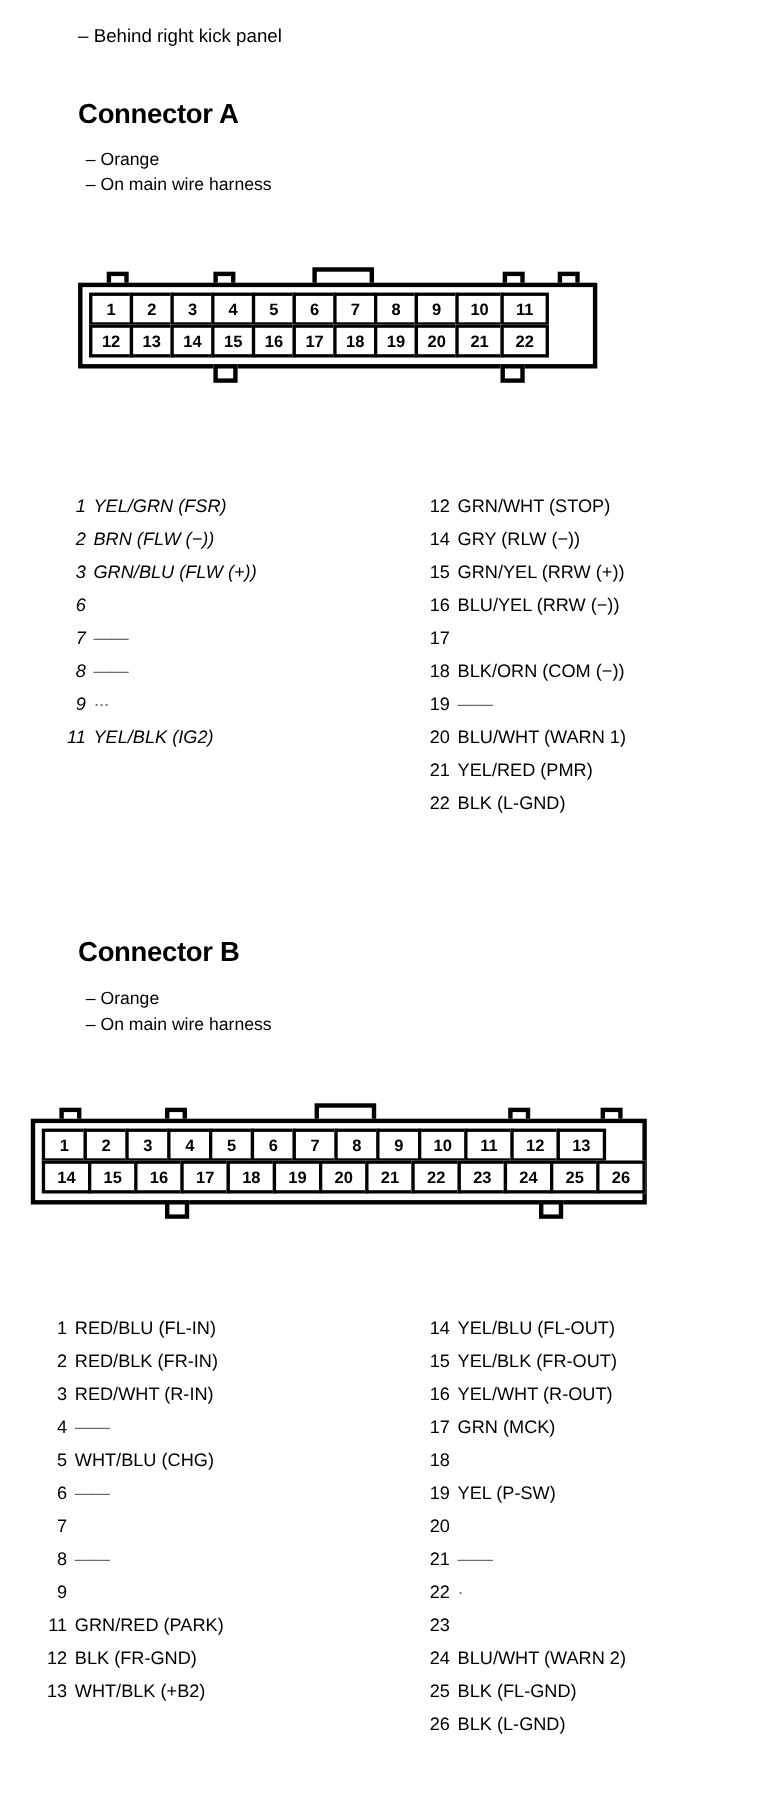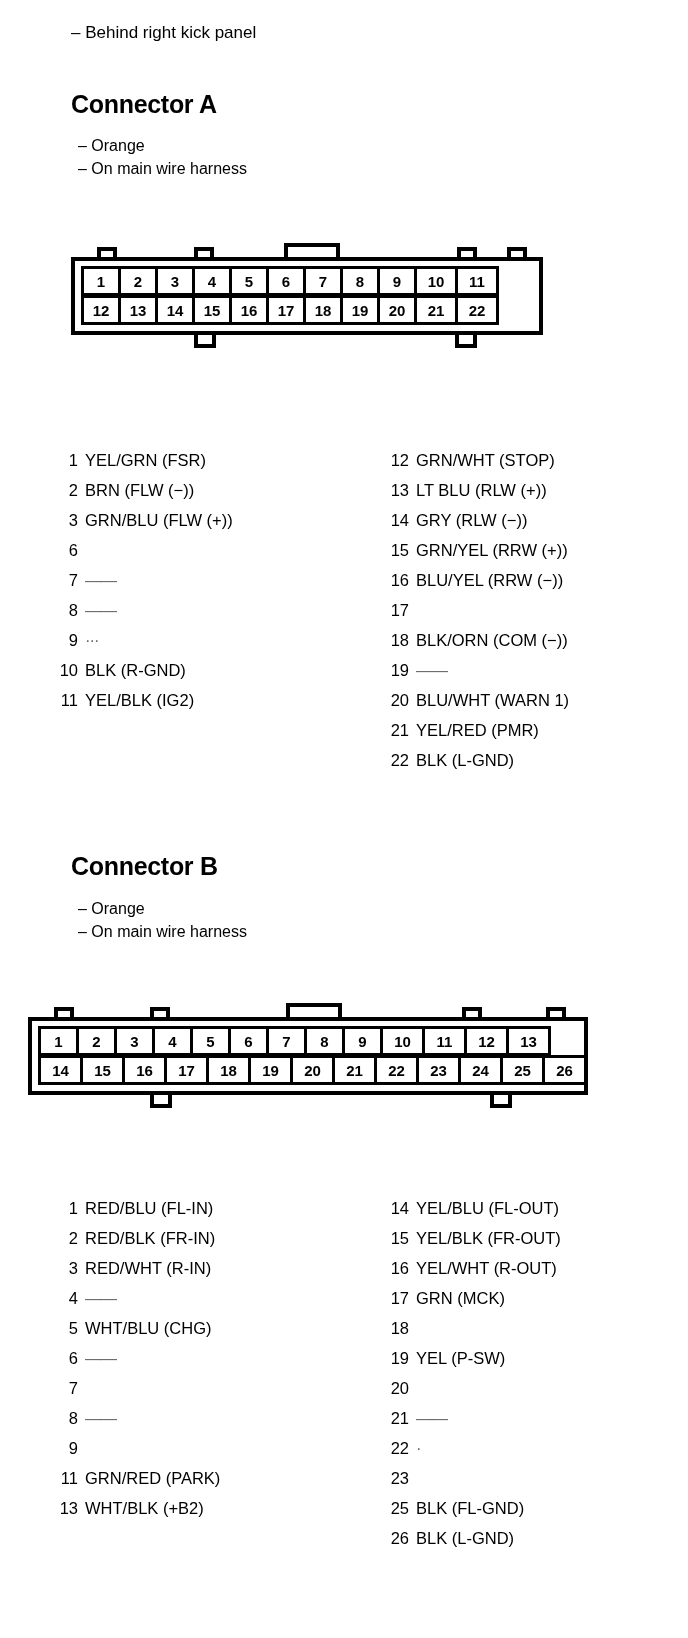--- a/index.html
+++ b/index.html
@@ -156,35 +156,33 @@
         <div class="pin" style="width:40px;">20</div>
         <div class="pin" style="width:44px;">21</div>
         <div class="pin" style="width:44px;">22</div>
       </div>
     </div>
 
     <div class="conn-notch" style="left:123px; top:88px; width:22px; height:17px;"></div>
     <div class="conn-notch" style="left:384px; top:88px; width:22px; height:17px;"></div>
   </div>
 
-  <div class="legend" style="left:52px; top:445px;">
+  <div class="legend" style="left:52px; top:445px;font-style:italic;">
     <span class="legend-row"><span class="legend-num">1</span><span class="legend-desc">YEL/GRN (FSR)</span></span>
     <span class="legend-row"><span class="legend-num">2</span><span class="legend-desc">BRN (FLW (−))</span></span>
     <span class="legend-row"><span class="legend-num">3</span><span class="legend-desc">GRN/BLU (FLW (+))</span></span>
     <span class="legend-row"><span class="legend-num">6</span><span class="legend-desc"></span></span>
     <span class="legend-row"><span class="legend-num">7</span><span class="legend-desc dash-faint">——</span></span>
     <span class="legend-row"><span class="legend-num">8</span><span class="legend-desc dash-faint">——</span></span>
     <span class="legend-row"><span class="legend-num">9</span><span class="legend-desc dash-faint">···</span></span>
-    <span class="legend-row"><span class="legend-num">10</span><span class="legend-desc">BLK (R-GND)</span></span>
     <span class="legend-row"><span class="legend-num">11</span><span class="legend-desc">YEL/BLK (IG2)</span></span>
   </div>
 
   <div class="legend" style="left:383px; top:445px;">
     <span class="legend-row"><span class="legend-num">12</span><span class="legend-desc">GRN/WHT (STOP)</span></span>
-    <span class="legend-row"><span class="legend-num">13</span><span class="legend-desc">LT BLU (RLW (+))</span></span>
     <span class="legend-row"><span class="legend-num">14</span><span class="legend-desc">GRY (RLW (−))</span></span>
     <span class="legend-row"><span class="legend-num">15</span><span class="legend-desc">GRN/YEL (RRW (+))</span></span>
     <span class="legend-row"><span class="legend-num">16</span><span class="legend-desc">BLU/YEL (RRW (−))</span></span>
     <span class="legend-row"><span class="legend-num">17</span><span class="legend-desc"></span></span>
     <span class="legend-row"><span class="legend-num">18</span><span class="legend-desc">BLK/ORN (COM (−))</span></span>
     <span class="legend-row"><span class="legend-num">19</span><span class="legend-desc dash-faint">——</span></span>
     <span class="legend-row"><span class="legend-num">20</span><span class="legend-desc">BLU/WHT (WARN 1)</span></span>
     <span class="legend-row"><span class="legend-num">21</span><span class="legend-desc">YEL/RED (PMR)</span></span>
     <span class="legend-row"><span class="legend-num">22</span><span class="legend-desc">BLK (L-GND)</span></span>
   </div>
@@ -231,42 +229,44 @@
         <div class="pin" style="width:45px;">24</div>
         <div class="pin" style="width:45px;">25</div>
         <div class="pin" style="width:45px;">26</div>
       </div>
     </div>
 
     <div class="conn-notch" style="left:122px; top:88px; width:22px; height:17px;"></div>
     <div class="conn-notch" style="left:462px; top:88px; width:22px; height:17px;"></div>
   </div>
 
-  <div class="legend" style="left:52px; top:1193px;">
+  <div class="legend" style="left:35px; top:1193px;">
     <span class="legend-row"><span class="legend-num">1</span><span class="legend-desc">RED/BLU (FL-IN)</span></span>
     <span class="legend-row"><span class="legend-num">2</span><span class="legend-desc">RED/BLK (FR-IN)</span></span>
     <span class="legend-row"><span class="legend-num">3</span><span class="legend-desc">RED/WHT (R-IN)</span></span>
     <span class="legend-row"><span class="legend-num">4</span><span class="legend-desc dash-faint">——</span></span>
     <span class="legend-row"><span class="legend-num">5</span><span class="legend-desc">WHT/BLU (CHG)</span></span>
     <span class="legend-row"><span class="legend-num">6</span><span class="legend-desc dash-faint">——</span></span>
     <span class="legend-row"><span class="legend-num">7</span><span class="legend-desc"></span></span>
     <span class="legend-row"><span class="legend-num">8</span><span class="legend-desc dash-faint">——</span></span>
     <span class="legend-row"><span class="legend-num">9</span><span class="legend-desc"></span></span>
     <span class="legend-row"><span class="legend-num">11</span><span class="legend-desc">GRN/RED (PARK)</span></span>
+    <span class="legend-row"><span class="legend-num">12</span><span class="legend-desc">BLK (FR-GND)</span></span>
     <span class="legend-row"><span class="legend-num">13</span><span class="legend-desc">WHT/BLK (+B2)</span></span>
   </div>
 
   <div class="legend" style="left:383px; top:1193px;">
     <span class="legend-row"><span class="legend-num">14</span><span class="legend-desc">YEL/BLU (FL-OUT)</span></span>
     <span class="legend-row"><span class="legend-num">15</span><span class="legend-desc">YEL/BLK (FR-OUT)</span></span>
     <span class="legend-row"><span class="legend-num">16</span><span class="legend-desc">YEL/WHT (R-OUT)</span></span>
     <span class="legend-row"><span class="legend-num">17</span><span class="legend-desc">GRN (MCK)</span></span>
     <span class="legend-row"><span class="legend-num">18</span><span class="legend-desc"></span></span>
     <span class="legend-row"><span class="legend-num">19</span><span class="legend-desc">YEL (P-SW)</span></span>
     <span class="legend-row"><span class="legend-num">20</span><span class="legend-desc"></span></span>
     <span class="legend-row"><span class="legend-num">21</span><span class="legend-desc dash-faint">——</span></span>
     <span class="legend-row"><span class="legend-num">22</span><span class="legend-desc dash-faint">·</span></span>
     <span class="legend-row"><span class="legend-num">23</span><span class="legend-desc"></span></span>
+    <span class="legend-row"><span class="legend-num">24</span><span class="legend-desc">BLU/WHT (WARN 2)</span></span>
     <span class="legend-row"><span class="legend-num">25</span><span class="legend-desc">BLK (FL-GND)</span></span>
     <span class="legend-row"><span class="legend-num">26</span><span class="legend-desc">BLK (L-GND)</span></span>
   </div>
 
 </div>
 
 </body></html>

